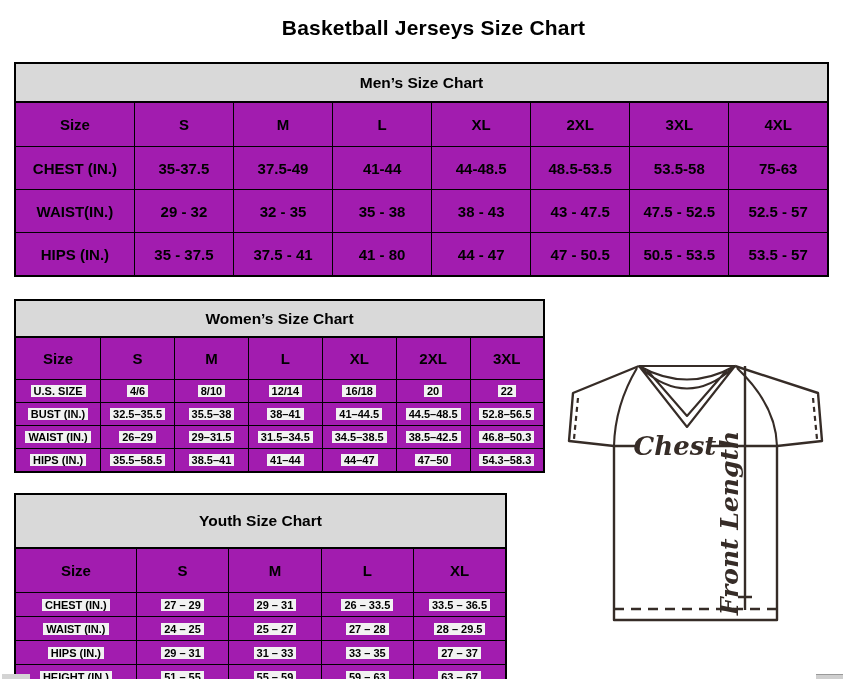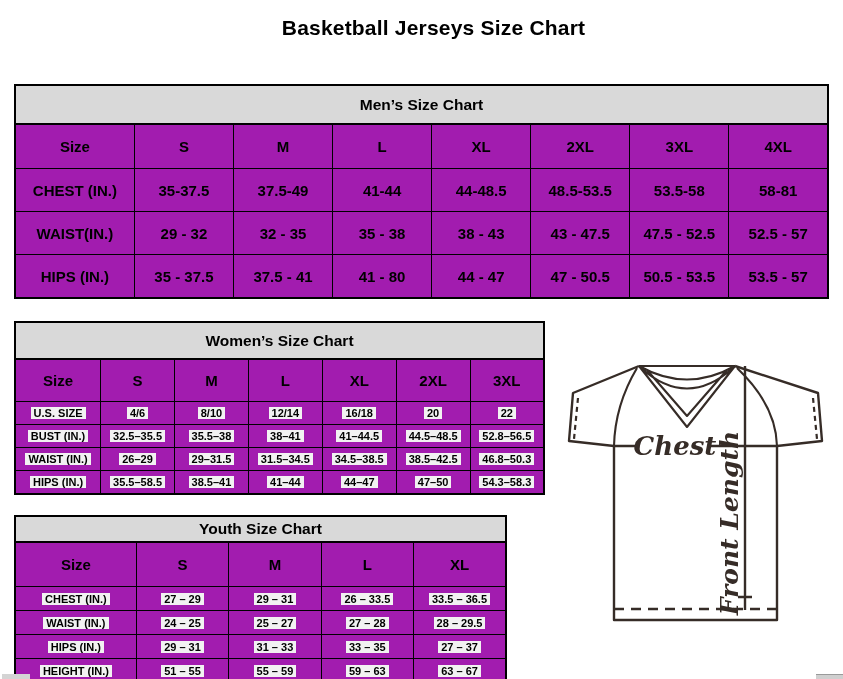--- a/index.html
+++ b/index.html
@@ -5,21 +5,21 @@
   html,body { margin:0; padding:0; }
   body {
     width:843px; height:679px; position:relative; overflow:hidden;
     background:#ffffff; color:#000;
     font-family:"Liberation Sans", sans-serif;
   }
   .page-title {
     position:absolute; top:4px; left:0; width:100%; margin:12px;
     text-align:center; font-size:21px; font-weight:bold; letter-spacing:0.2px;
   }
-  .chart { position:absolute;margin-top:22px; }
+  .chart { position:absolute; }
   .chart-title {
     box-sizing:border-box; border:2px solid #000;
     background:var(--title-bg,#d9d9d9);
     display:flex; align-items:center; justify-content:center;
     font-weight:bold; font-size:15.5px;
   }
   .size-table {
     border-collapse:collapse; width:100%; table-layout:fixed;
     margin-top:-2px; border:2px solid #000; background:#a21caf;
   }
@@ -34,21 +34,21 @@
   .men .size-table tbody th, .men .size-table tbody td { height:42px; font-size:15px; }
   .men .size-table th:first-child { width:14.5%; }
   
   .women { left:14px; top:299px; width:531px; }
   .women .chart-title { height:39px; }
   .women .size-table thead th { height:41px; font-size:15px; }
   .women .size-table tbody th, .women .size-table tbody td { height:22px; font-size:11px; }
   .women .size-table th:first-child { width:15.9%; }
   
   .youth { left:14px; top:493px; width:493px; }
-  .youth .chart-title { height:28px; }
+  .youth .chart-title { height:56px; }
   .youth .size-table thead th { height:43px; font-size:15px; }
   .youth .size-table tbody th, .youth .size-table tbody td { height:23px; font-size:11px; }
   .youth .size-table th:first-child { width:24.4%; }
 
   .hl-values tbody .hl { background:var(--hl-bg,#f2f2f2); padding:0 3px; }
 
   
   .jersey { position:absolute; left:557px; top:353px; width:285px; height:277px; }
   .jersey path {
     fill:none; stroke:var(--line,#362c27); stroke-width:2.4;
@@ -94,21 +94,21 @@
         </thead>
         <tbody>
           <tr>
             <th>CHEST (IN.)</th>
             <td>35-37.5</td>
             <td>37.5-49</td>
             <td>41-44</td>
             <td>44-48.5</td>
             <td>48.5-53.5</td>
             <td>53.5-58</td>
-            <td>58-81</td>
+            <td>75-63</td>
           </tr>
           <tr>
             <th>WAIST(IN.)</th>
             <td>29 - 32</td>
             <td>32 - 35</td>
             <td>35 - 38</td>
             <td>38 - 43</td>
             <td>43 - 47.5</td>
             <td>47.5 - 52.5</td>
             <td>52.5 - 57</td>

